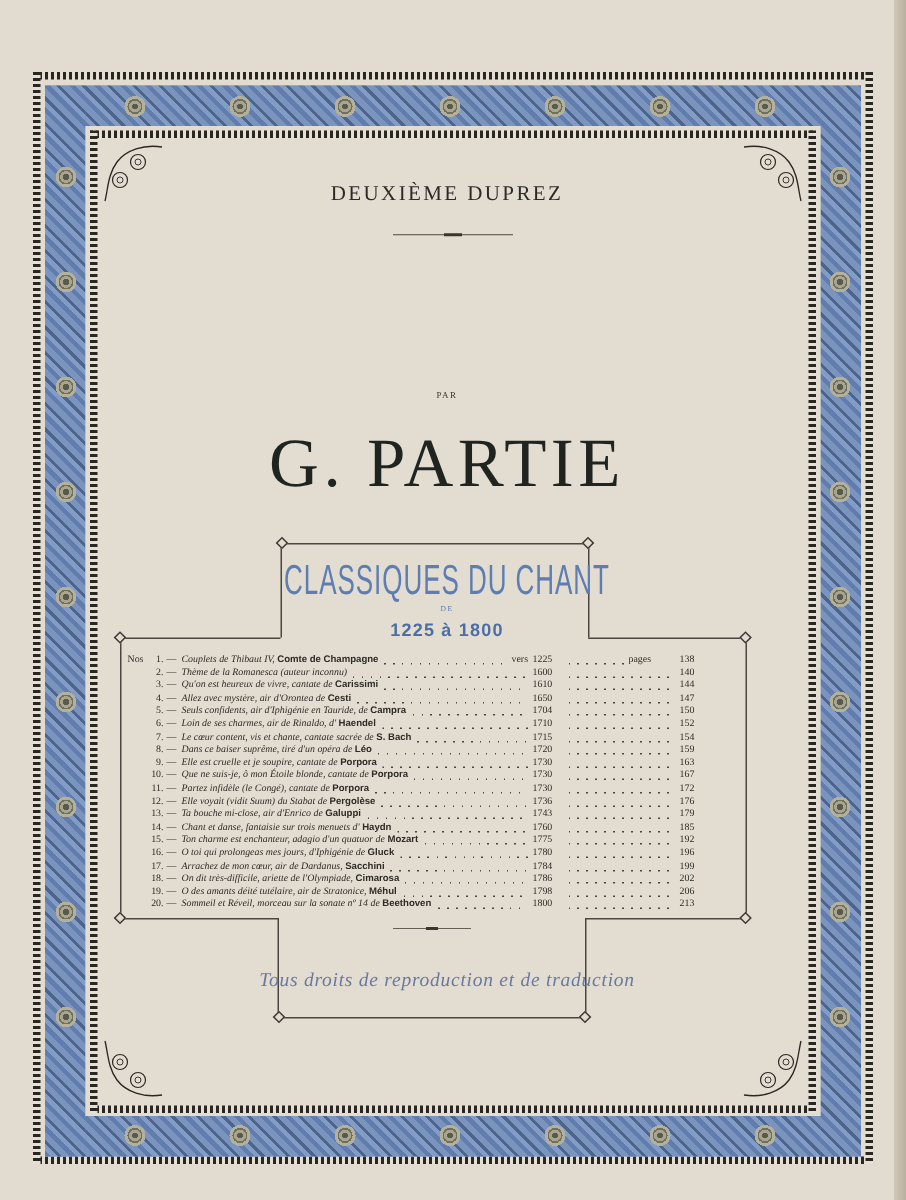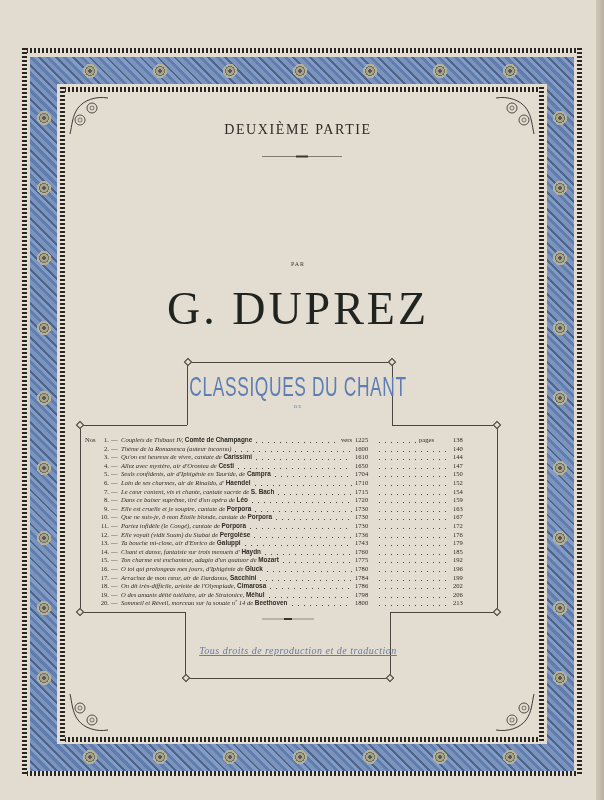--- a/index.html
+++ b/index.html
@@ -78,21 +78,21 @@
   .row .desc i { font-style: italic; }
   .row .desc b { font-family: "Liberation Sans", sans-serif; font-weight: bold; font-size: 6.4px; }
   .row .year { position: absolute; left: 258px; width: 20px; text-align: left; }
   .row .pre { position: absolute; left: 244px; }
   .row .pg-label { position: absolute; left: 322px; }
   .row .page-num { position: absolute; left: 356px; }
   .row .dots1, .row .dots2 {
     position: absolute; height: 1px; top: 6px;
     background: repeating-linear-gradient(90deg, #4a463f 0 1px, transparent 1px 6px);
   }
-  .rights { top: 645px; font-size: 10px; font-style: italic; color: #6779a0; letter-spacing: 0.5px; text-decoration: underline; }
+  .rights { top: 645px; font-size: 13px; font-style: italic; color: #6779a0; letter-spacing: 0.5px; }
   .rights2 { top: 664px; font-size: 8.5px; font-style: italic; color: #6779a0; letter-spacing: 0.5px; }
 </style>
 </head>
 <body>
 
 <div class="page">
 
   <div>
 
     <div class="tick-h" style="left:22px;top:48px;width:560px;"></div>
@@ -168,27 +168,27 @@
     </svg>
     <svg class="corner" style="left:494px;top:690px;transform:scale(-1,-1);" viewBox="0 0 44 44">
       <path d="M42 4 C30 2,18 6,12 14 C6 22,6 32,4 40" fill="none" stroke="#2a2722" stroke-width="0.9"></path>
       <circle cx="26" cy="14" r="5" fill="none" stroke="#2a2722" stroke-width="0.8"></circle>
       <circle cx="26" cy="14" r="2" fill="none" stroke="#2a2722" stroke-width="0.6"></circle>
       <circle cx="14" cy="26" r="5" fill="none" stroke="#2a2722" stroke-width="0.8"></circle>
       <circle cx="14" cy="26" r="2" fill="none" stroke="#2a2722" stroke-width="0.6"></circle>
     </svg>
   </div>
 
-  <div class="t-center partie">DEUXIÈME PARTIE</div>
+  <div class="t-center partie">DEUXIÈME DUPREZ</div>
   <svg class="sep-small" viewBox="0 0 80 3">
     <line x1="0" y1="1.5" x2="80" y2="1.5" stroke="#3a362f" stroke-width="0.6"></line>
     <rect x="34" y="0.5" width="12" height="2" fill="#3a362f"></rect>
   </svg>
   <div class="t-center par">PAR</div>
-  <div class="t-center author">G. DUPREZ</div>
+  <div class="t-center author">G. PARTIE</div>
 
   <div>
 
     <div class="frame-line" style="left:188px;top:362px;width:204px;height:1px;"></div>
     <div class="frame-line" style="left:187px;top:362px;width:1px;height:63px;"></div>
     <div class="frame-line" style="left:392px;top:362px;width:1px;height:63px;"></div>
 
     <div class="frame-line" style="left:80px;top:425px;width:107px;height:1px;"></div>
     <div class="frame-line" style="left:392px;top:425px;width:105px;height:1px;"></div>
     <div class="frame-line" style="left:80px;top:425px;width:1px;height:187px;"></div>
@@ -205,20 +205,21 @@
     <div class="knot" style="left:77px;top:422px;"></div>
     <div class="knot" style="left:494px;top:422px;"></div>
     <div class="knot" style="left:77px;top:609px;"></div>
     <div class="knot" style="left:494px;top:609px;"></div>
     <div class="knot" style="left:183px;top:675px;"></div>
     <div class="knot" style="left:387px;top:675px;"></div>
   </div>
 
   <div class="t-center classiques">CLASSIQUES DU CHANT</div>
   <div class="t-center de">DE</div>
+  <div class="t-center years">1225 à 1800</div>
 
   <div class="list" id="contents-list">
       <div class="row">
         <span class="" style="position: absolute; left: -12px;">Nos</span>
         <span class="" style="position: absolute; left: 0px; width: 12px; text-align: right;">1.</span>
         <span style="position: absolute; left: 14px;">—</span>
         <span class="desc" style="left: 24px;"><i class="">Couplets de Thibaut IV,</i> <b class="">Comte de Champagne</b></span>
         <span class="dots1" style="left: 159px; width: 83px;"></span>
         <span class="pre">vers</span>
         <span class="year">1225</span>

